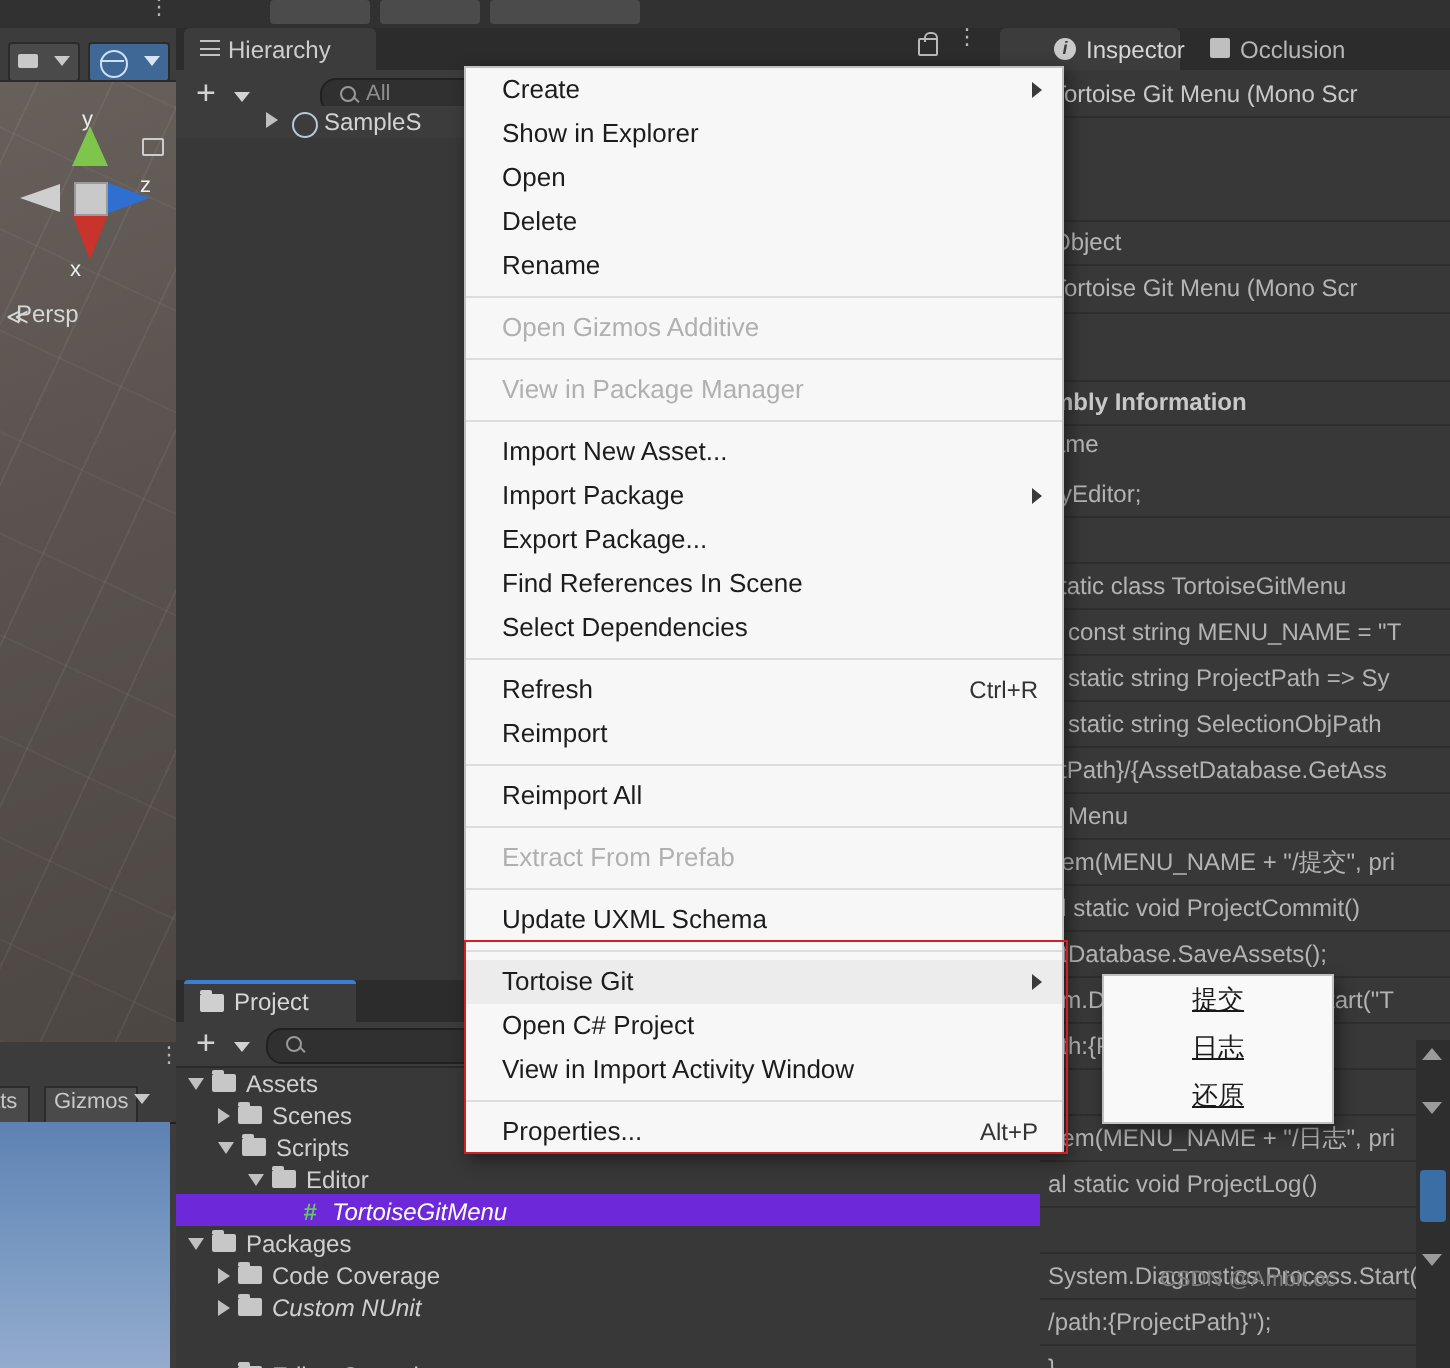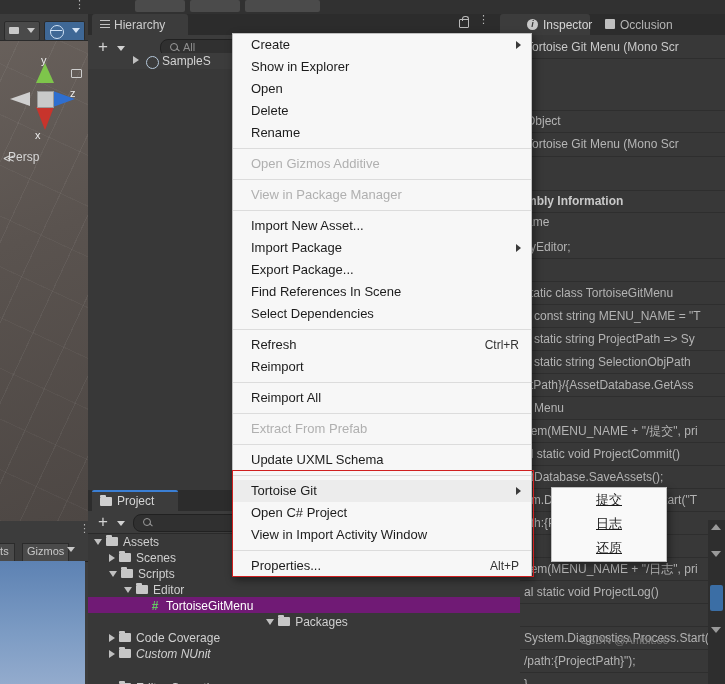--- a/index.html
+++ b/index.html
@@ -95,21 +95,21 @@
   #proj-kebab{left:478px;top:493px;color:#b9b9b9;font-size:11px;line-height:5px;}
   #proj-toolbar{left:88px;top:511px;width:432px;height:22px;background:#3c3c3c;border-bottom:1px solid #2a2a2a;}
   #proj-plus{left:98px;top:513px;color:#d2d2d2;font-size:17px;line-height:17px;}
   #proj-plus-caret{left:117px;top:521px;width:0;height:0;border-left:4px solid transparent;border-right:4px solid transparent;border-top:5px solid #d2d2d2;}
   #proj-search{left:133px;top:514px;width:360px;height:16px;background:#303030;border:1px solid #212121;border-radius:8px;}
   #proj-search-icon{left:143px;top:518px;width:6px;height:6px;border:1.3px solid #9a9a9a;border-radius:50%;}
   #proj-search-icon::after{content:"";position:absolute;left:5px;top:5px;width:3.5px;height:1.3px;background:#9a9a9a;transform:rotate(45deg);}
 
   #proj-tree{left:88px;top:533px;width:432px;height:151px;}
   .tree-row{position:relative;height:16px;line-height:16px;white-space:nowrap;}
-  .tree-row.selected{background:#701a75;}
+  .tree-row.selected{background:#6d28d9;font-style:italic;}
   .tw{display:inline-block;width:0;height:0;vertical-align:middle;margin-right:4px;}
   .tw-right{border-top:4px solid transparent;border-bottom:4px solid transparent;border-left:6px solid #c0c0c0;}
   .tw-down{border-left:4px solid transparent;border-right:4px solid transparent;border-top:6px solid #c0c0c0;}
   .tw-none{width:6px;}
   .fi{display:inline-block;width:12px;height:9px;background:#c7c7c7;border-radius:1px;position:relative;vertical-align:middle;margin-right:5px;}
   .fi::before{content:"";position:absolute;left:0;top:-2.5px;width:6px;height:2.5px;background:#c7c7c7;border-radius:1px 1px 0 0;}
   .fi.open{background:#c7c7c7;}
   .cs-icon{display:inline-block;width:12px;height:12px;vertical-align:middle;margin-right:5px;color:#63c763;font-size:12px;line-height:12px;font-weight:bold;text-align:center;}
   .tree-label{color:#d0d0d0;font-size:12px;vertical-align:middle;}
   .tree-row.selected .tree-label{color:#ffffff;}
@@ -243,21 +243,21 @@
 <div class="abs" id="proj-plus">+</div>
 <div class="abs" id="proj-plus-caret"></div>
 <div class="abs" id="proj-search"></div>
 <div class="abs" id="proj-search-icon"></div>
 <div class="abs" id="proj-tree">
     <div class="tree-row" style="padding-left: 6px;"><span class="tw tw-down"></span><span class="fi open"></span><span class="tree-label">Assets</span></div>
     <div class="tree-row" style="padding-left: 21px;"><span class="tw tw-right"></span><span class="fi"></span><span class="tree-label">Scenes</span></div>
     <div class="tree-row" style="padding-left: 21px;"><span class="tw tw-down"></span><span class="fi open"></span><span class="tree-label">Scripts</span></div>
     <div class="tree-row" style="padding-left: 36px;"><span class="tw tw-down"></span><span class="fi open"></span><span class="tree-label">Editor</span></div>
     <div class="tree-row selected" style="padding-left: 51px;"><span class="tw tw-none"></span><span class="cs-icon">#</span><span class="tree-label">TortoiseGitMenu</span></div>
-    <div class="tree-row" style="padding-left: 6px; text-align: center;"><span class="tw tw-down"></span><span class="fi open"></span><span class="tree-label">Packages</span></div>
+    <div class="tree-row" style="padding-left: 6px;"><span class="tw tw-down"></span><span class="fi open"></span><span class="tree-label">Packages</span></div>
     <div class="tree-row" style="padding-left: 21px;"><span class="tw tw-right"></span><span class="fi"></span><span class="tree-label">Code Coverage</span></div>
     <div class="tree-row" style="padding-left: 21px; font-style: italic;"><span class="tw tw-right"></span><span class="fi"></span><span class="tree-label">Custom NUnit</span></div>
     <div class="tree-row" style="padding-left: 21px; margin-top: 18px;"><span class="tw tw-right"></span><span class="fi"></span><span class="tree-label">Editor Coroutines</span></div>
   </div>
 
 <div class="abs" id="inspector-panel"></div>
 <div class="abs" id="insp-tabrow"></div>
 <div class="abs" id="insp-tab"></div>
 <div class="abs" id="insp-tab-icon">i</div>
 <div class="abs" id="insp-tab-label">Inspector</div>

